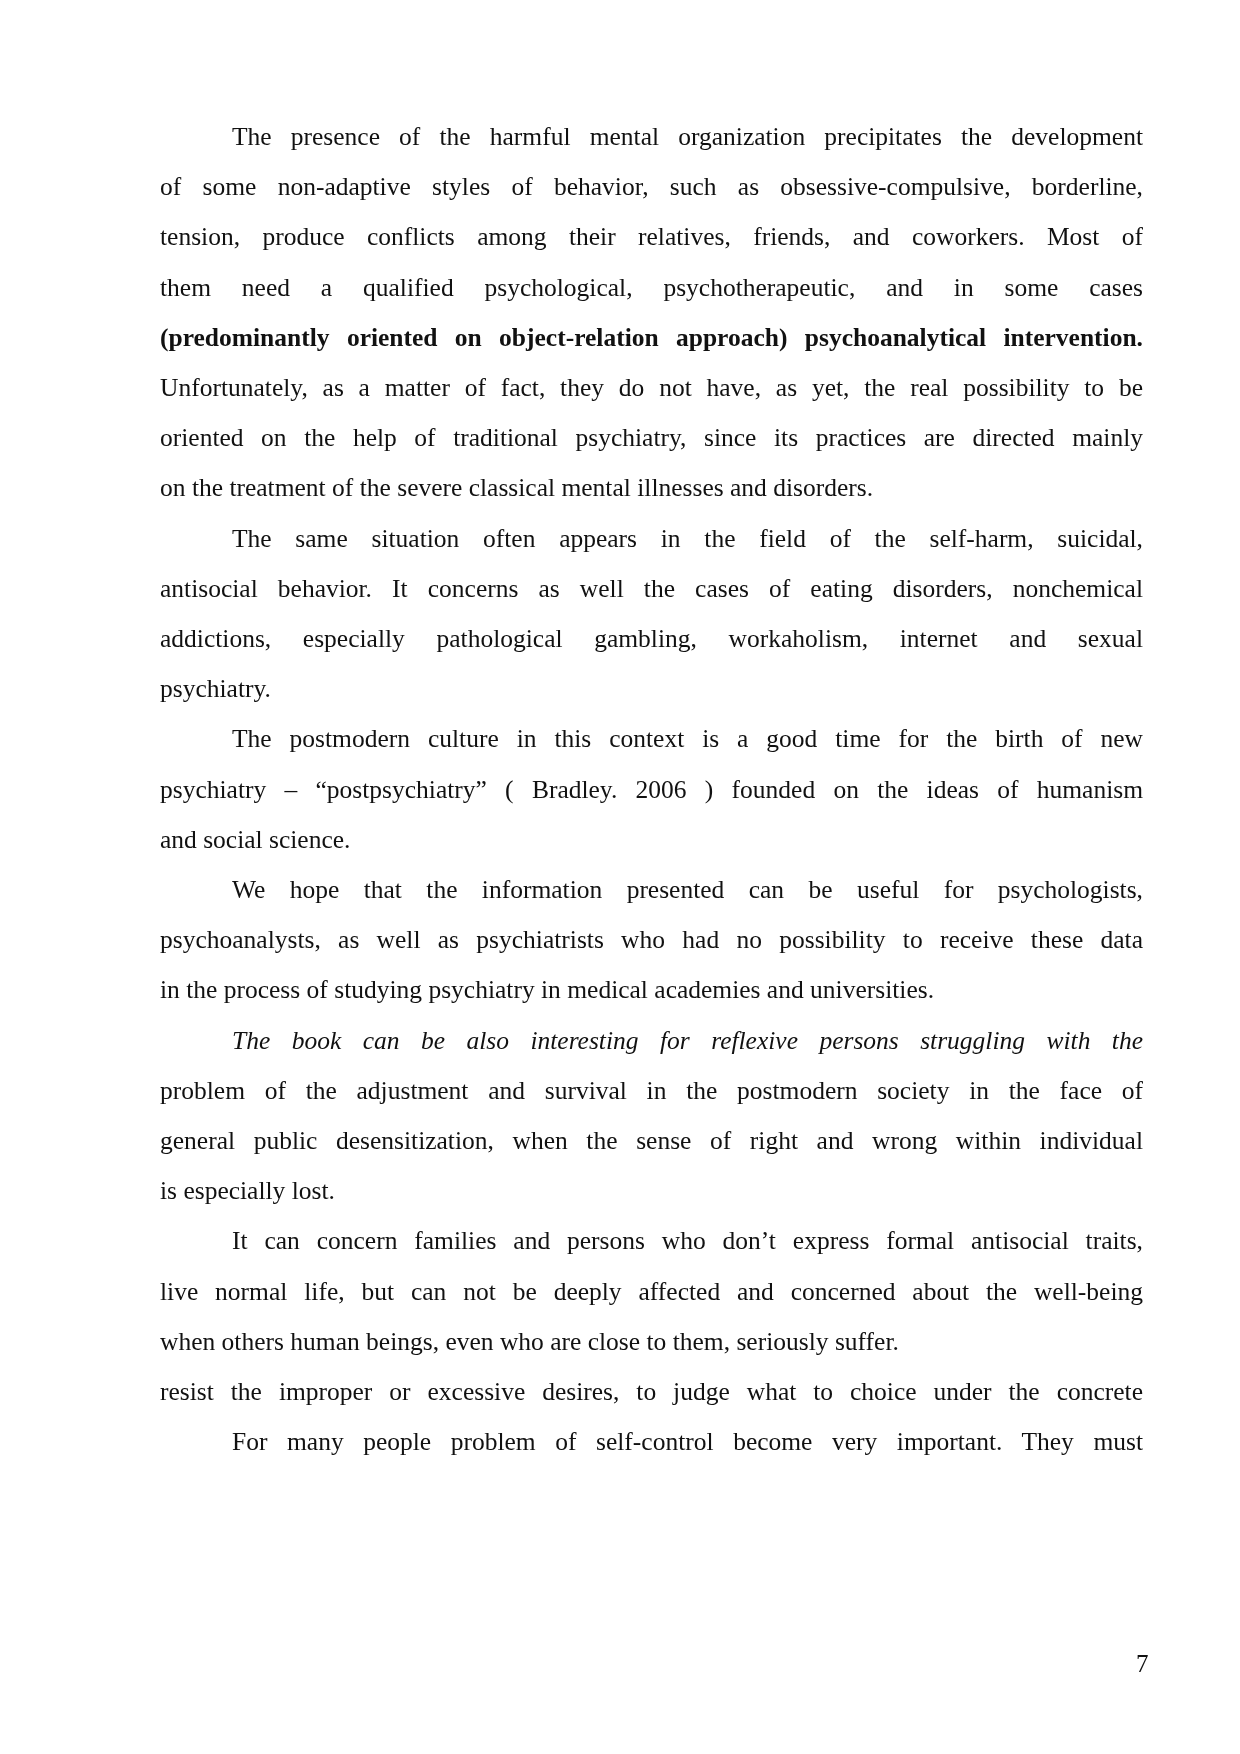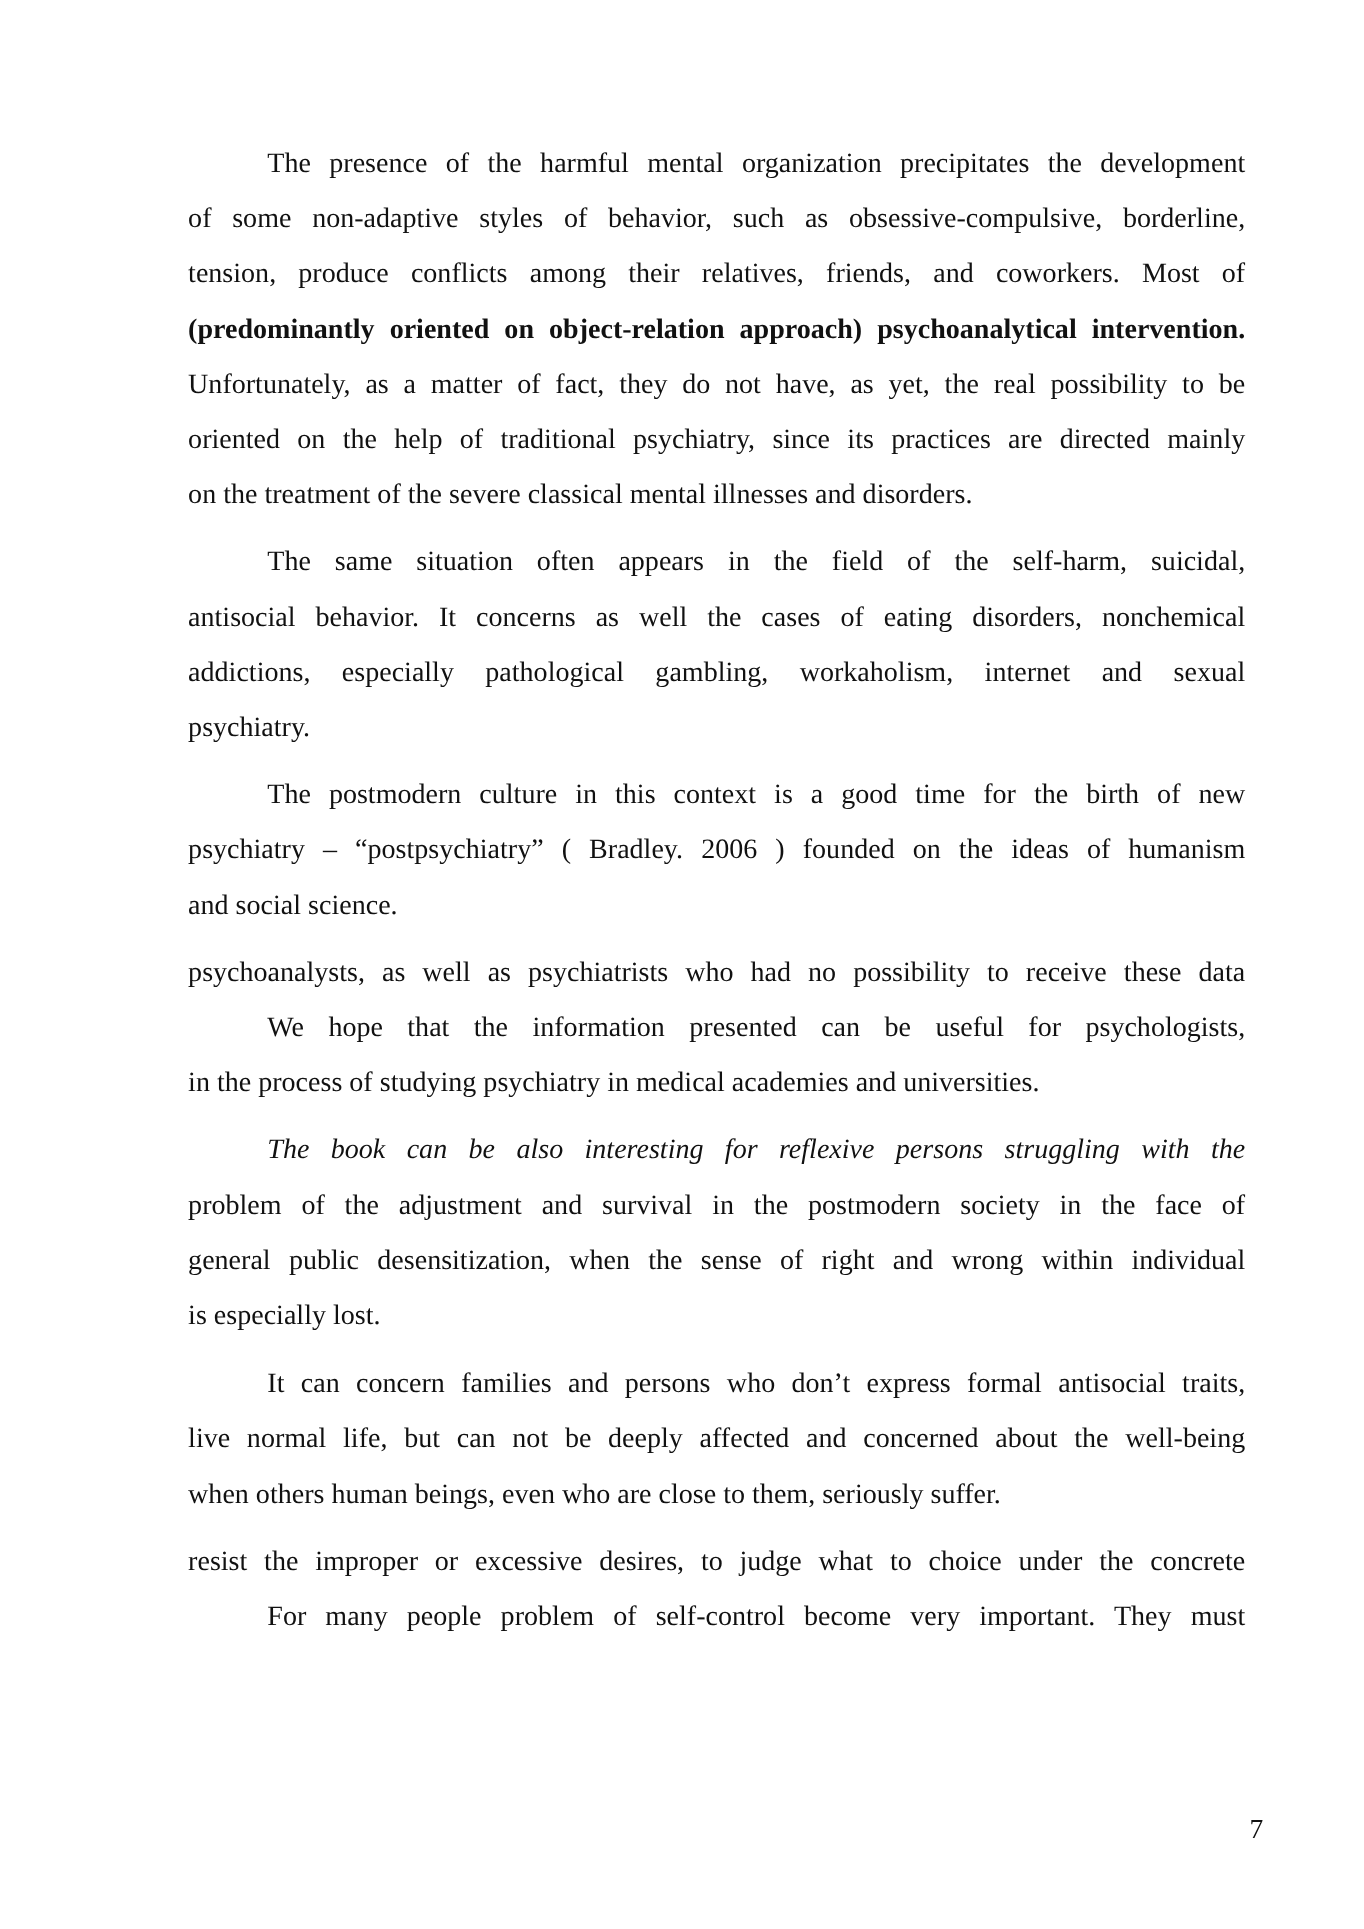--- a/index.html
+++ b/index.html
@@ -2,55 +2,56 @@
 <html><head>
 <meta charset="utf-8">
 <style>
   html, body { margin: 0; padding: 0; background: #ffffff; }
   body { width: 1240px; height: 1754px; position: relative; overflow: hidden; }
   .page {
     position: absolute; left: 160px; top: 112px; width: 983px;
     font-family: "Liberation Serif", serif;
     font-size: 25.5px; line-height: 50.2px; color: #111111;
   }
-  .para { margin: 11px; text-align: justify; text-indent: 72px; }
+  .para { margin: 0; text-align: justify; text-indent: 72px; }
   .line { display: block; text-align: justify; text-align-last: justify; white-space: nowrap; }
   .line.last { text-align-last: left; }
   .page-number {
     position: absolute; left: 1136px; top: 1650px;
     font-family: "Liberation Serif", serif; font-size: 25px; color: #111111;
   }
 </style>
 </head>
 <body>
 
 <div class="page" id="page-body">
     <div class="para">
       <span class="line" style="text-indent: 72px;">The presence of the harmful mental organization precipitates the development</span>
       <span class="line" style="text-indent: 0px;">of some non-adaptive styles of behavior, such as obsessive-compulsive, borderline,</span>
       <span class="line" style="text-indent: 0px;">tension, produce conflicts among their relatives, friends, and coworkers. Most of</span>
+      <span class="line" style="text-indent: 0px;">them need a qualified psychological, psychotherapeutic, and in some cases</span>
       <span class="line" style="text-indent: 0px; font-weight: bold;">(predominantly oriented on object-relation approach) psychoanalytical intervention.</span>
       <span class="line" style="text-indent: 0px;">Unfortunately, as a matter of fact, they do not have, as yet, the real possibility to be</span>
       <span class="line" style="text-indent: 0px;">oriented on the help of traditional psychiatry, since its practices are directed mainly</span>
       <span class="line last" style="text-indent: 0px;">on the treatment of the severe classical mental illnesses and disorders.</span>
     </div>
     <div class="para">
       <span class="line" style="text-indent: 72px;">The same situation often appears in the field of the self-harm, suicidal,</span>
       <span class="line" style="text-indent: 0px;">antisocial behavior. It concerns as well the cases of eating disorders, nonchemical</span>
       <span class="line" style="text-indent: 0px;">addictions, especially pathological gambling, workaholism, internet and sexual</span>
       <span class="line last" style="text-indent: 0px;">psychiatry.</span>
     </div>
     <div class="para">
       <span class="line" style="text-indent: 72px;">The postmodern culture in this context is a good time for the birth of new</span>
       <span class="line" style="text-indent: 0px;">psychiatry – “postpsychiatry” ( Bradley. 2006 ) founded on the ideas of humanism</span>
       <span class="line last" style="text-indent: 0px;">and social science.</span>
     </div>
     <div class="para">
+      <span class="line" style="text-indent: 72px;">We hope that the information presented can be useful for psychologists,</span>
       <span class="line" style="text-indent: 0px;">psychoanalysts, as well as psychiatrists who had no possibility to receive these data</span>
-      <span class="line" style="text-indent: 72px;">We hope that the information presented can be useful for psychologists,</span>
       <span class="line last" style="text-indent: 0px;">in the process of studying psychiatry  in medical academies and universities.</span>
     </div>
     <div class="para">
       <span class="line" style="text-indent: 72px; font-style: italic;">The book can be also interesting for reflexive persons struggling with the</span>
       <span class="line" style="text-indent: 0px;">problem of the adjustment and survival in the postmodern society in the face of</span>
       <span class="line" style="text-indent: 0px;">general public desensitization, when the sense of right and wrong within individual</span>
       <span class="line last" style="text-indent: 0px;">is especially lost.</span>
     </div>
     <div class="para">
       <span class="line" style="text-indent: 72px;">It can concern families and persons who don’t express formal antisocial traits,</span>

